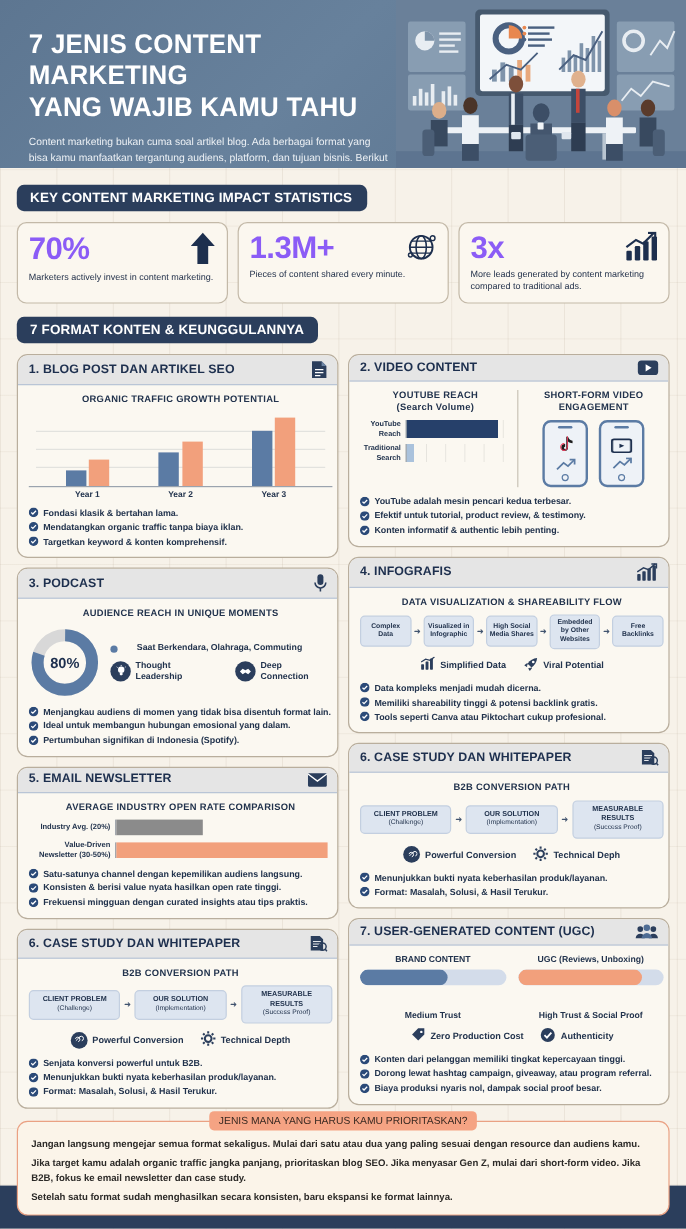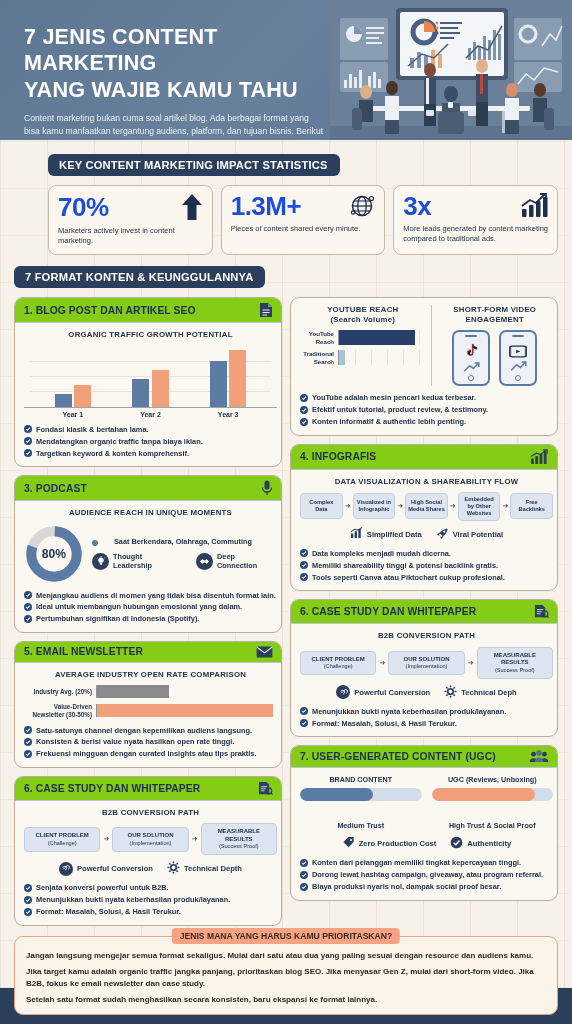--- a/index.html
+++ b/index.html
@@ -44,21 +44,21 @@
   .h-sub {
     margin-top: 9px;
     color: #edf1f5;
     font-size: 8.6px;
     line-height: 1.5;
     max-width: 300px;
   }
   .hero-art { position: absolute; right: 0; top: 0; width: 242px; height: 160px; }
 
   
-  .stats-wrap { position: relative; padding: 14px 14px 0 14px; z-index:2;margin-left:34px; }
+  .stats-wrap { position: relative; padding: 14px 14px 0 14px; z-index:2; }
   .ribbon {
     display: inline-block;
     background: #2b3e5c;
     color: #fff;
     font-size: 11.2px;
     font-weight: 700;
     letter-spacing: .15px;
     padding: 5px 12px 5px 11px;
     border-radius: 6px;
   }
@@ -66,41 +66,41 @@
   .stat-card {
     flex: 1;
     background: #fbf7ef;
     border: 1.3px solid #c3b9a8;
     border-radius: 8px;
     padding: 7px 9px 8px 9px;
     min-height: 60px;
   }
   .stat-top { display: flex; align-items: center; justify-content: space-between; }
   .stat-num {
-    color: #1d4ed8;
+    color: #8b5cf6;
     font-size: 26px;
     font-weight: 700;
     line-height: 1;
     letter-spacing: -.5px;
   }
   .stat-desc { margin-top: 5px; color: #25334c; font-size: 7.5px; line-height: 1.34; }
 
   
   .fmt-wrap { position: relative; padding: 11px 14px 0 14px; z-index:2; }
   .grid2 { display: flex; gap: 8px; margin-top: 9px; }
   .col { display: flex; flex-direction: column; gap: 8px; width: 50%; }
 
   .card {
     background: #fbf8f1;
     border: 1.3px solid #b9ae9d;
     border-radius: 9px;
     overflow: hidden;
   }
   .card-head {
-    background: #84cc16;
+    background: #e5e5e5;
     border-bottom: 1px solid #b9c5d6;
     display: flex; align-items: center; justify-content: space-between;
     padding: 4px 8px 4px 9px;
   }
   .card-title { color: #1d2f4e; font-size: 10.3px; font-weight: 700; letter-spacing: .1px; }
   .card-body { padding: 7px 4px 8px 9px; }
   .viz-title {
     text-align: center; color: #22334d;
     font-size: 7.8px; font-weight: 700; letter-spacing: .25px;
     margin-bottom: 6px; line-height: 1.22;
@@ -190,21 +190,21 @@
   .ugc-foot { color: #22334d; font-size: 7.2px; font-weight: 700; margin-top: 20px; }
 
   
   .concl-wrap { position: relative; padding: 10px 14px 0 14px; z-index: 2; }
   .concl-box {
     border: 1.4px solid #eaa183; border-radius: 9px;
     background: #fbf4e9; padding: 13px 11px 9px 11px; position: relative;
   }
   .concl-badge {
     position: absolute; top: -9px; left: 50%; transform: translateX(-50%);
-    background: #f5a383; color: #3a2a22; font-size: 8.6px; font-weight: 700;
+    background: #f5a383; color: #3a2a22; font-size: 8.6px; font-weight: 400;
     padding: 3px 8px; border-radius: 4px; white-space: nowrap;
   }
   .concl-p { color: #2c2a28; font-size: 8px; line-height: 1.42; font-weight: 600; margin-bottom: 5px; }
   .concl-p:last-child { margin-bottom: 0; }
 
   .footer {
     position: absolute; left: 0; bottom: 0; width: 572px; height: 36px;
     background: #2b3e5c; display: flex; align-items: center; justify-content: center;
   }
   .footer-txt { color: #e8edf3; font-size: 10px; }
@@ -665,20 +665,27 @@
                 <span class="bullet-txt">Format: Masalah, Solusi, &amp; Hasil Terukur.</span>
               </div>
             </div>
           </div>
         </div>
       </div>
 
       <div class="col">
 
         <div class="card">
+          <div class="card-head">
+            <span class="card-title">2. VIDEO CONTENT</span>
+            <svg width="18" height="13" viewBox="0 0 18 13">
+              <rect x="0.5" y="0.5" width="17" height="12" rx="3" fill="#2b3e5c"></rect>
+              <path d="M7 3.5 L12 6.5 L7 9.5 Z" fill="#fff"></path>
+            </svg>
+          </div>
           <div class="card-body">
             <div class="two-pane">
               <div class="pane-l">
                 <div class="viz-title">
                   <div>YOUTUBE REACH</div>
                   <div>(Search Volume)</div>
                 </div>
                 <div>
                   <div class="hbar-row">
                     <div class="hbar-lab">YouTube Reach</div>

